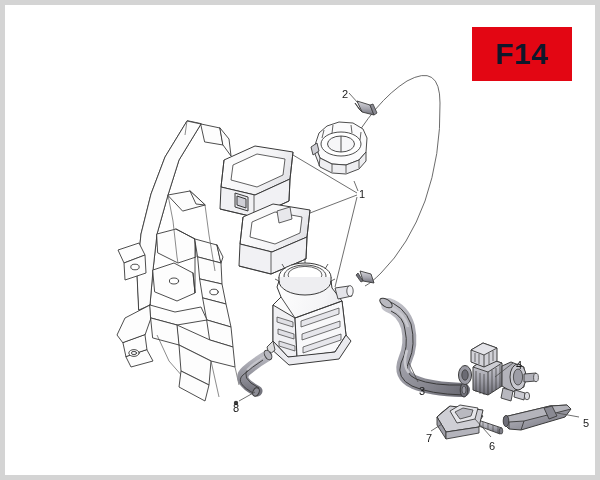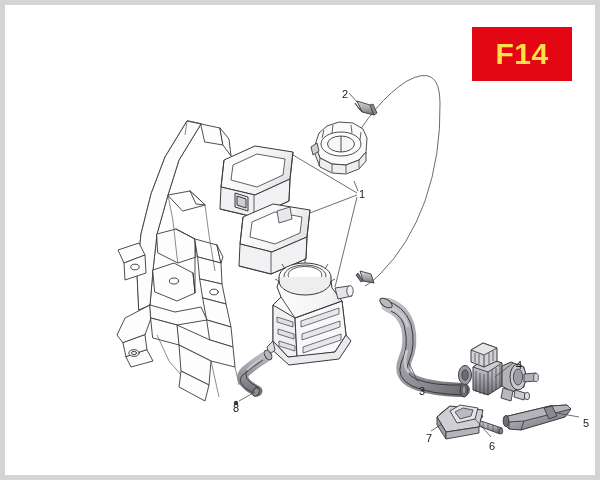--- a/index.html
+++ b/index.html
@@ -29,21 +29,21 @@
     left: 467px;
     top: 22px;
     width: 100px;
     height: 54px;
     background: #e30613;
     display: flex;
     align-items: center;
     justify-content: center;
   }
   #badge-text {
-    color: #fde047;
+    color: #0f172a;
     font-family: "Liberation Sans", sans-serif;
     font-size: 30px;
     font-weight: bold;
     letter-spacing: 0.5px;
     line-height: 1;
   }
   .callout {
     position: absolute;
     font-family: "Liberation Sans", sans-serif;
     font-size: 11px;

